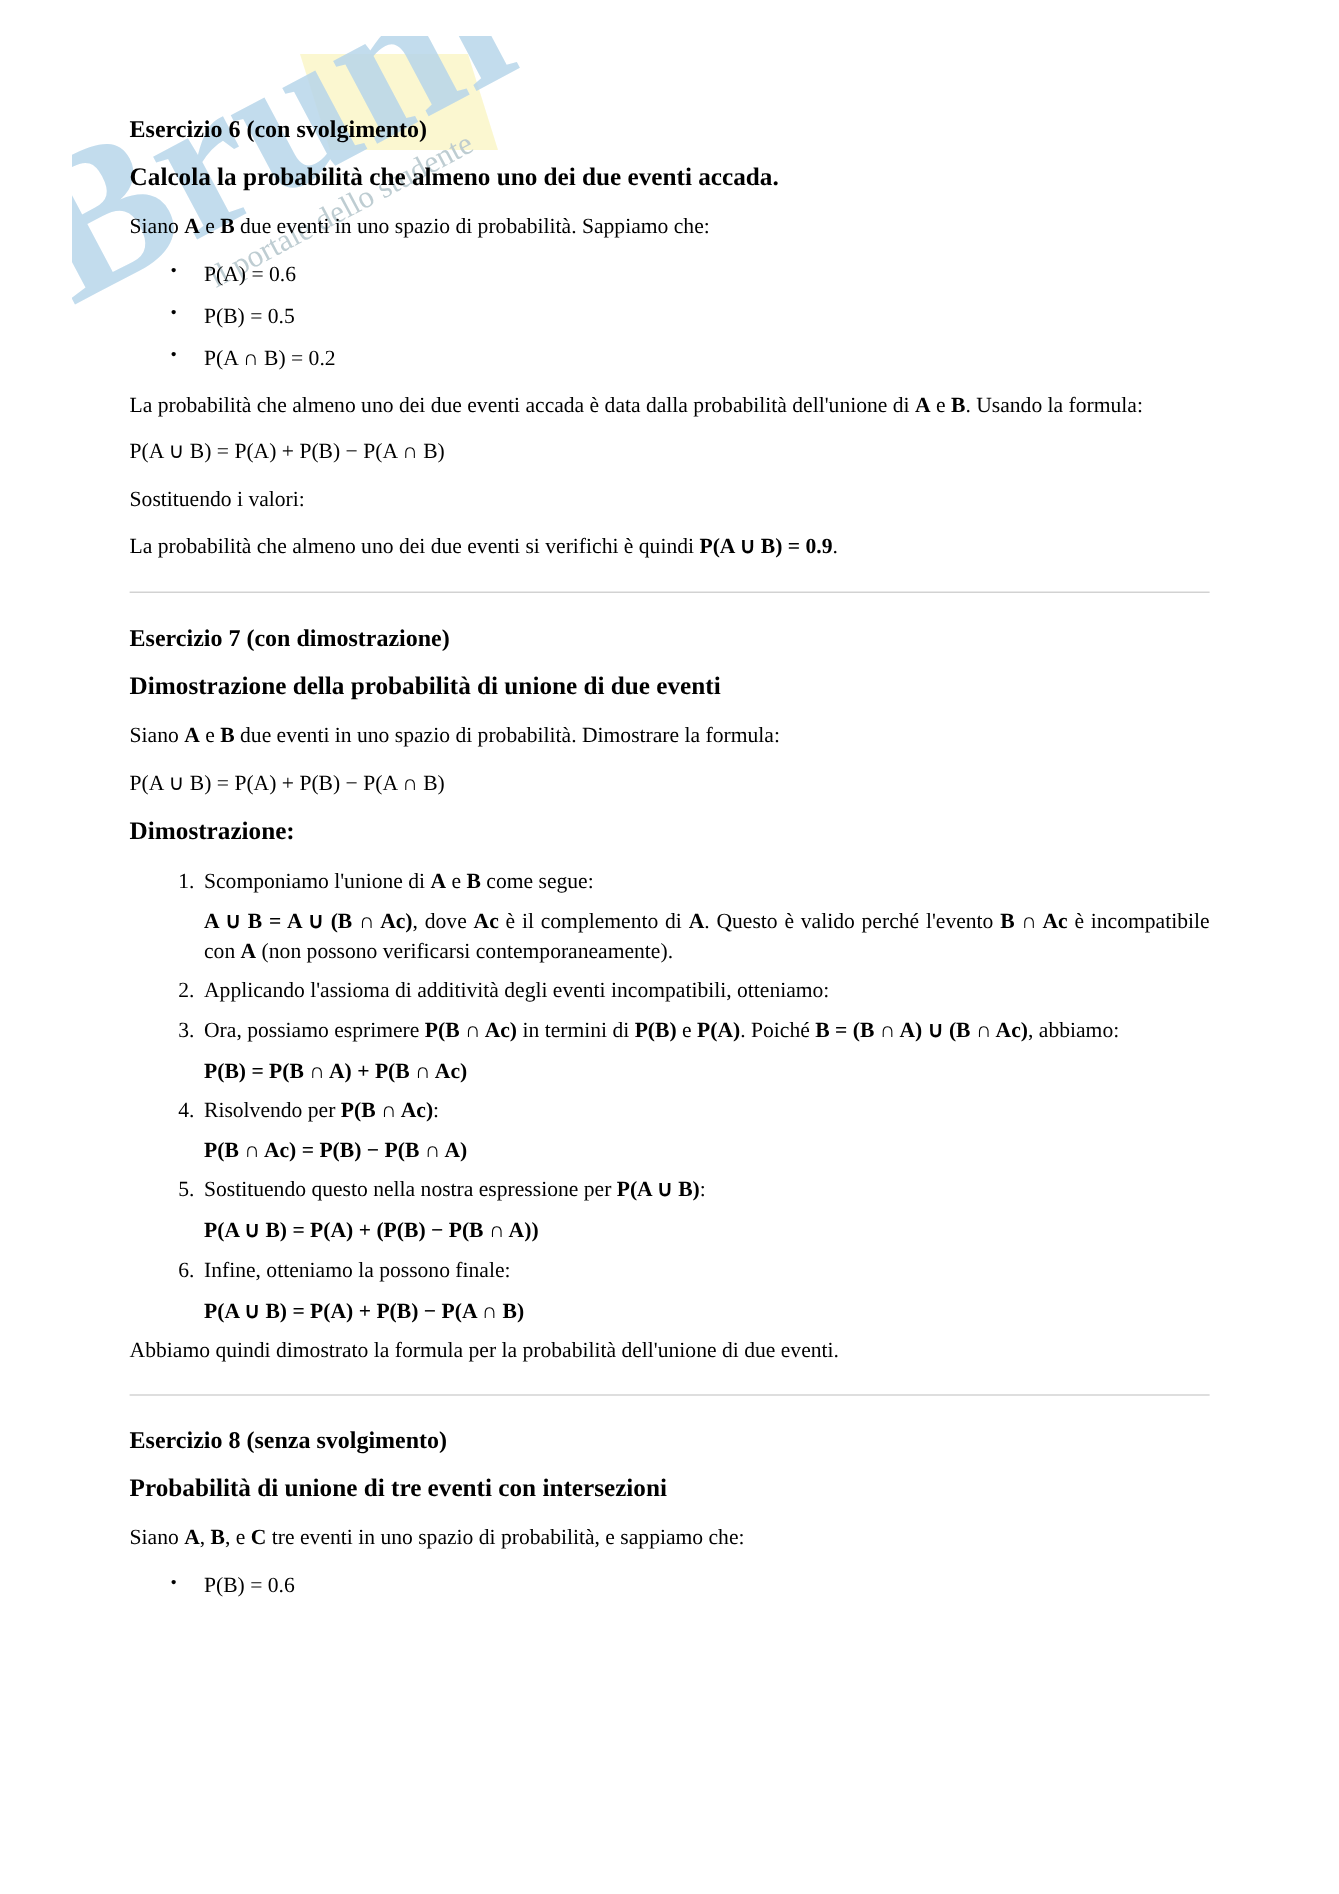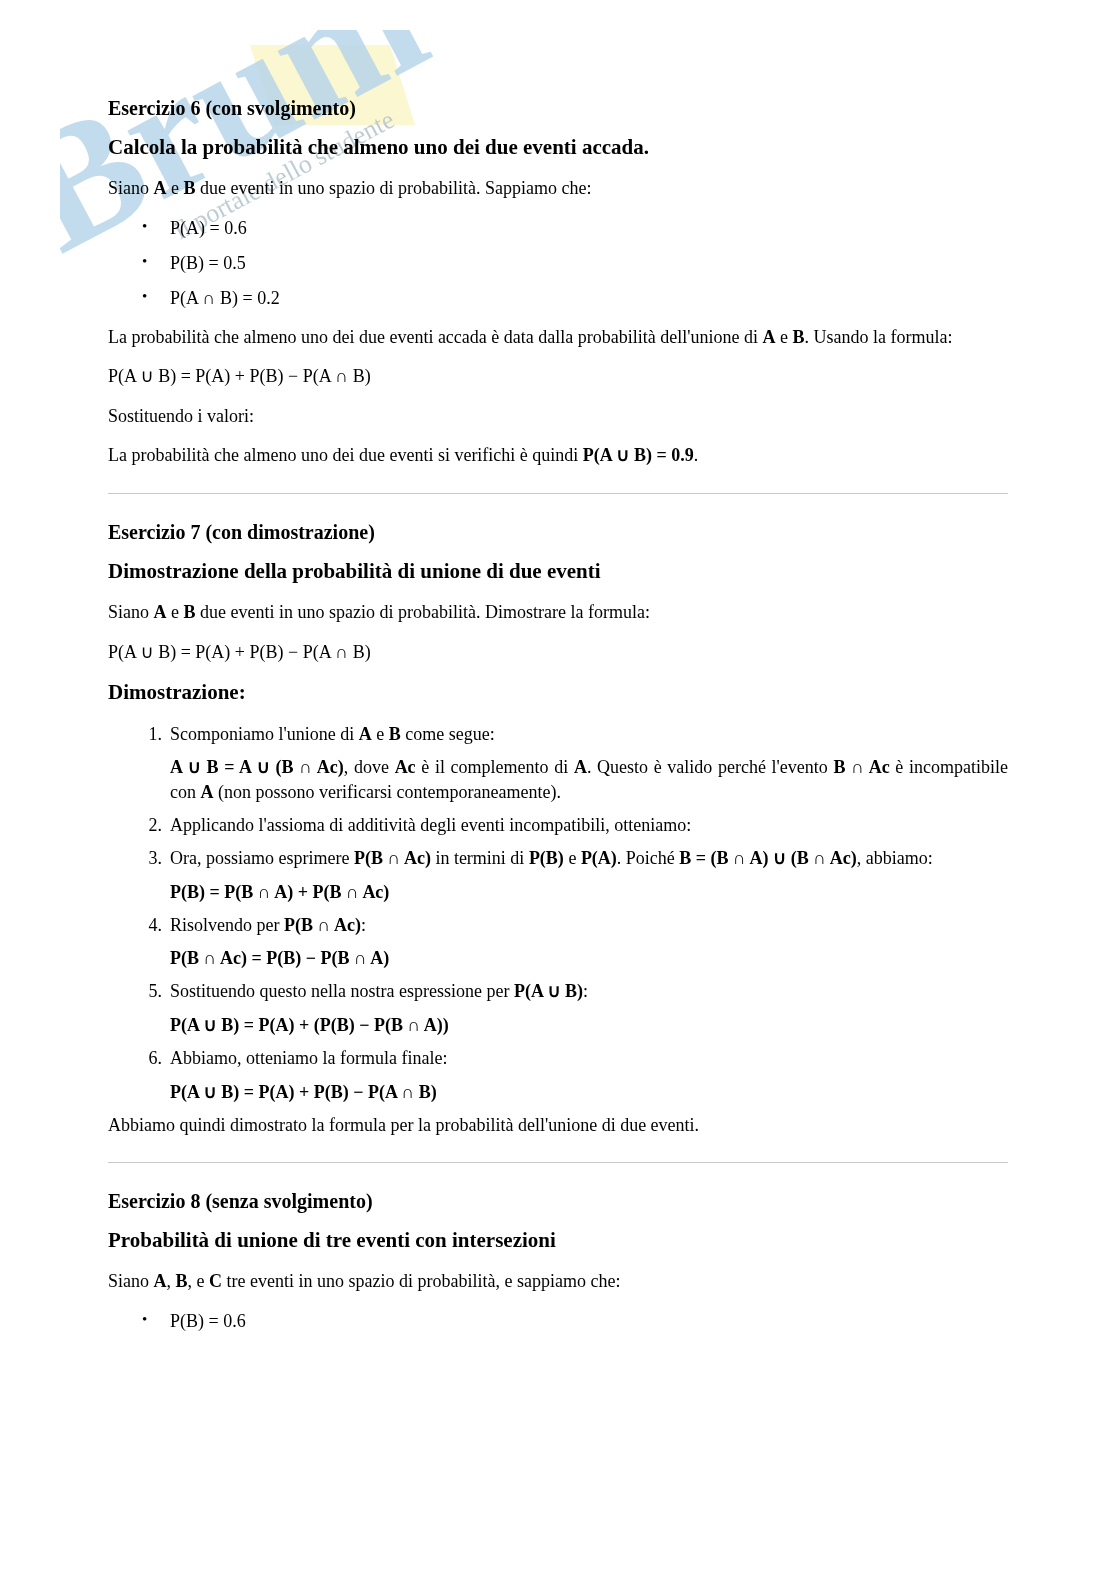--- a/index.html
+++ b/index.html
@@ -163,21 +163,21 @@
         </li>
         <li>
           <span class="step-main">Risolvendo per <b>P(B ∩ Ac)</b>:</span>
           <span class="step-sub"><b>P(B ∩ Ac) = P(B) − P(B ∩ A)</b></span>
         </li>
         <li>
           <span class="step-main">Sostituendo questo nella nostra espressione per <b>P(A ∪ B)</b>:</span>
           <span class="step-sub"><b>P(A ∪ B) = P(A) + (P(B) − P(B ∩ A))</b></span>
         </li>
         <li>
-          <span class="step-main">Abbiamo, otteniamo la formula finale:</span>
+          <span class="step-main">Infine, otteniamo la possono finale:</span>
           <span class="step-sub"><b>P(A ∪ B) = P(A) + P(B) − P(A ∩ B)</b></span>
         </li>
       </ol>
 
       <p class="para">Abbiamo quindi dimostrato la formula per la probabilità dell'unione di due eventi.</p>
     </section>
 
     <hr class="sep">
 
     <section>

